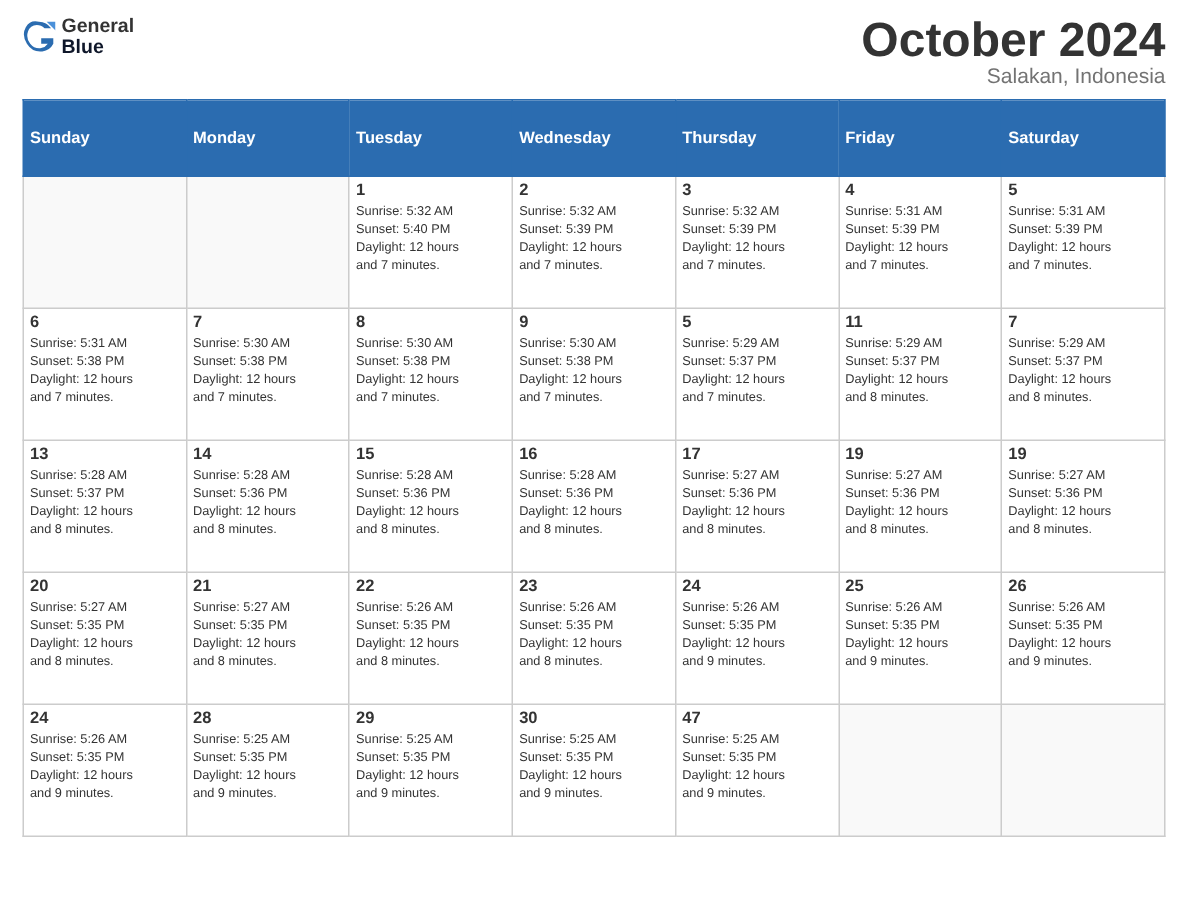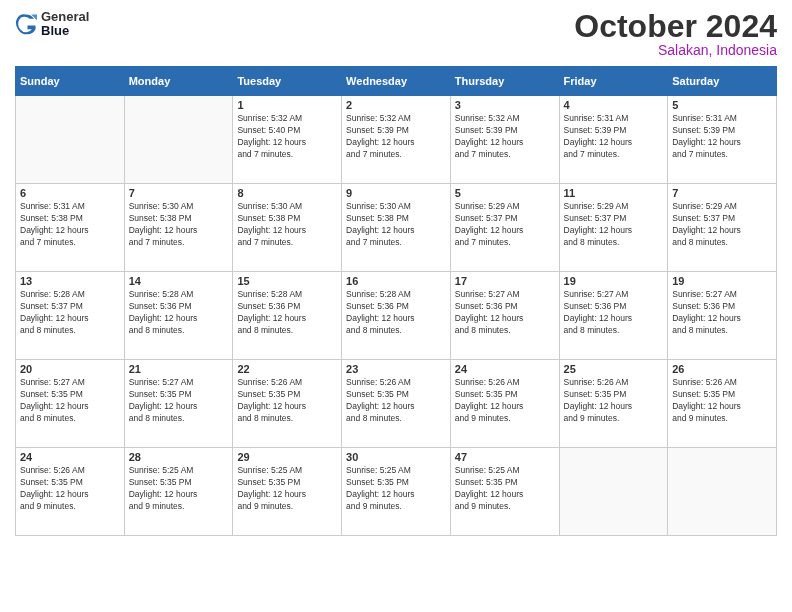--- a/index.html
+++ b/index.html
@@ -51,35 +51,35 @@
       text-align: right;
     }
     .title-month {
       font-size: 32px;
       font-weight: bold;
       color: #333;
       line-height: 1;
     }
     .title-location {
       font-size: 14px;
-      color: #a21caf;
+      color: #737373;
     }
     .calendar {
       flex: 1;
       border: 1px solid #ccc;
       border-collapse: collapse;
       width: 100%;
       table-layout: fixed;
     }
     .calendar th {
       background: #2b6cb0;
       color: white;
       font-size: 11px;
       font-weight: bold;
-      padding: 8px 4px;
+      padding: 19px 4px;
       text-align: left;
       border: 1px solid #2b6cb0;
     }
     .calendar td {
       border: 1px solid #ccc;
       vertical-align: top;
       padding: 3px 4px;
       font-size: 9px;
       color: #333;
       height: 88px;

